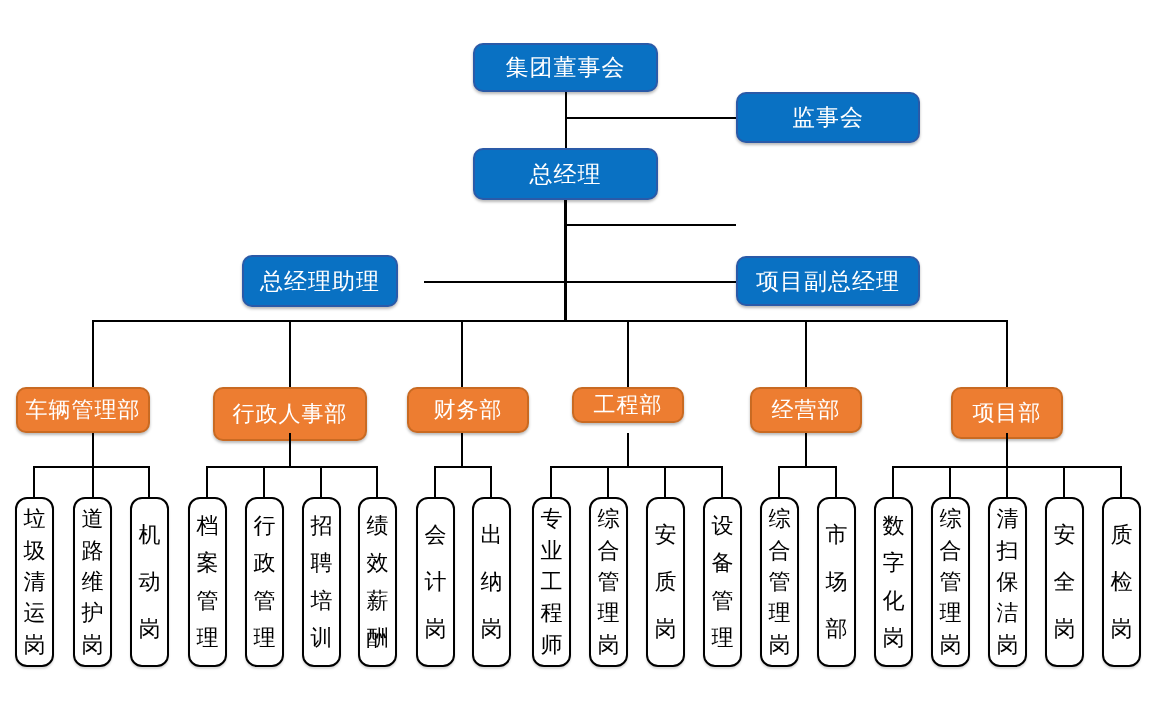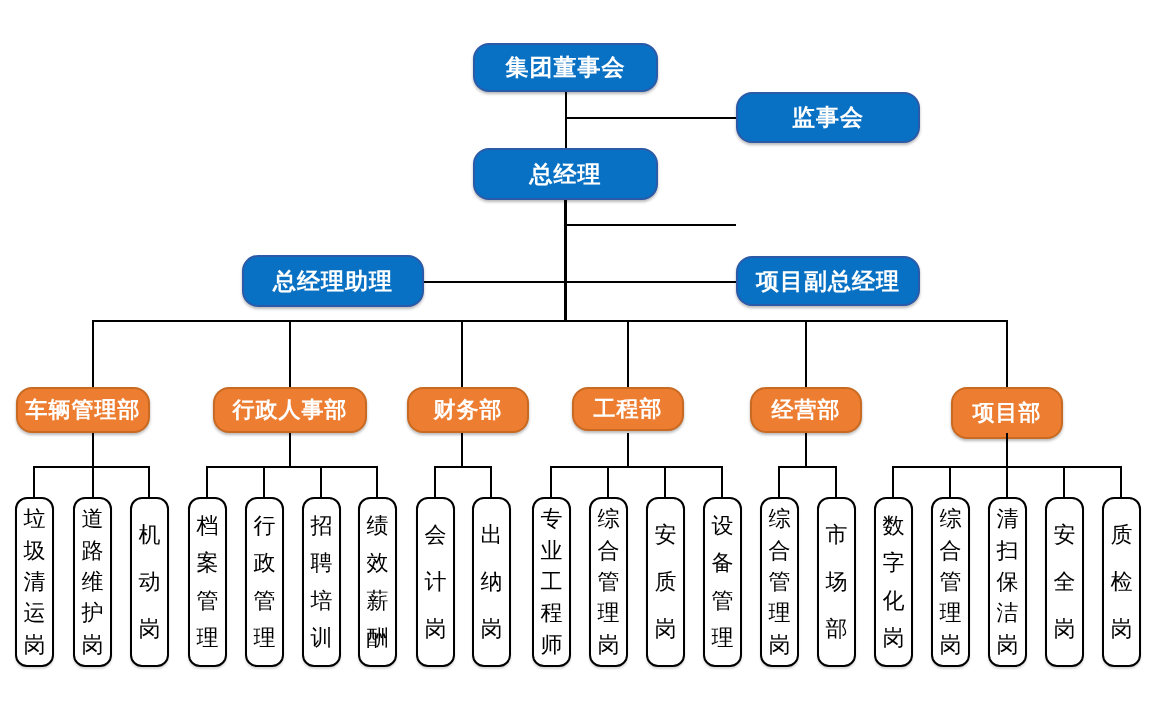--- a/index.html
+++ b/index.html
@@ -1,46 +1,46 @@
 <!DOCTYPE html>
 <html><head>
 <meta charset="utf-8">
 <style>
   html,body{margin:0;padding:0;}
   body{font-family:"Liberation Sans","DejaVu Sans",sans-serif;background:#fff;}
   #canvas{position:relative;width:1164px;height:713px;background:#ffffff;overflow:hidden;}
 
   .node{position:absolute;box-sizing:border-box;display:flex;align-items:center;justify-content:center;
-        border-radius:16px;color:#ffffff;font-weight:700;font-size:23px;letter-spacing:1px;
+        border-radius:10px;color:#ffffff;font-weight:400;font-size:23px;letter-spacing:1px;
         box-shadow:0 2px 3px rgba(0,0,0,0.28);text-align:center;}
   .blue{background:#0971C3;border:2px solid #2A5AA8;}
   .orange{background:#ED7D31;border:2px solid #C96A22;font-size:22px;}
 
   .leaf{position:absolute;top:497px;width:39px;height:170px;box-sizing:border-box;
         background:#ffffff;border:2px solid #000000;border-radius:12px;
         display:flex;flex-direction:column;align-items:center;justify-content:space-evenly;
         font-size:22px;line-height:1;color:#000;box-shadow:0 2px 2px rgba(0,0,0,0.15);}
 
   .ln{position:absolute;background:#000000;}
 </style>
 </head>
 <body>
 
 <div id="canvas">
 
   <div class="node blue" style="left:473px;top:43px;width:185px;height:49px">集团董事会</div>
   <div class="node blue" style="left:736px;top:92px;width:184px;height:51px">监事会</div>
   <div class="node blue" style="left:473px;top:148px;width:185px;height:52px">总经理</div>
   <div class="node blue" style="left:736px;top:256px;width:184px;height:50px">项目副总经理</div>
-  <div class="node blue" style="left:242px;top:255px;width:182px;height:52px">总经理助理</div>
+  <div class="node blue" style="left:242px;top:255px;width:156px;height:52px">总经理助理</div>
 
   <div class="node orange" style="left:16px;top:387px;width:134px;height:46px">车辆管理部</div>
-  <div class="node orange" style="left:213px;top:387px;width:154px;height:46px">行政人事部</div>
+  <div class="node orange" style="left:213px;top:387px;width:154px;height:54px">行政人事部</div>
   <div class="node orange" style="left:407px;top:387px;width:122px;height:46px">财务部</div>
-  <div class="node orange" style="left:572px;top:387px;width:112px;height:44px">工程部</div>
+  <div class="node orange" style="left:572px;top:387px;width:112px;height:36px">工程部</div>
   <div class="node orange" style="left:750px;top:387px;width:112px;height:46px">经营部</div>
   <div class="node orange" style="left:951px;top:387px;width:112px;height:52px">项目部</div>
 
   <div class="leaf vlabel" style="left:15px">
       <span>垃</span>
       <span>圾</span>
       <span>清</span>
       <span>运</span>
       <span>岗</span>
     </div>

